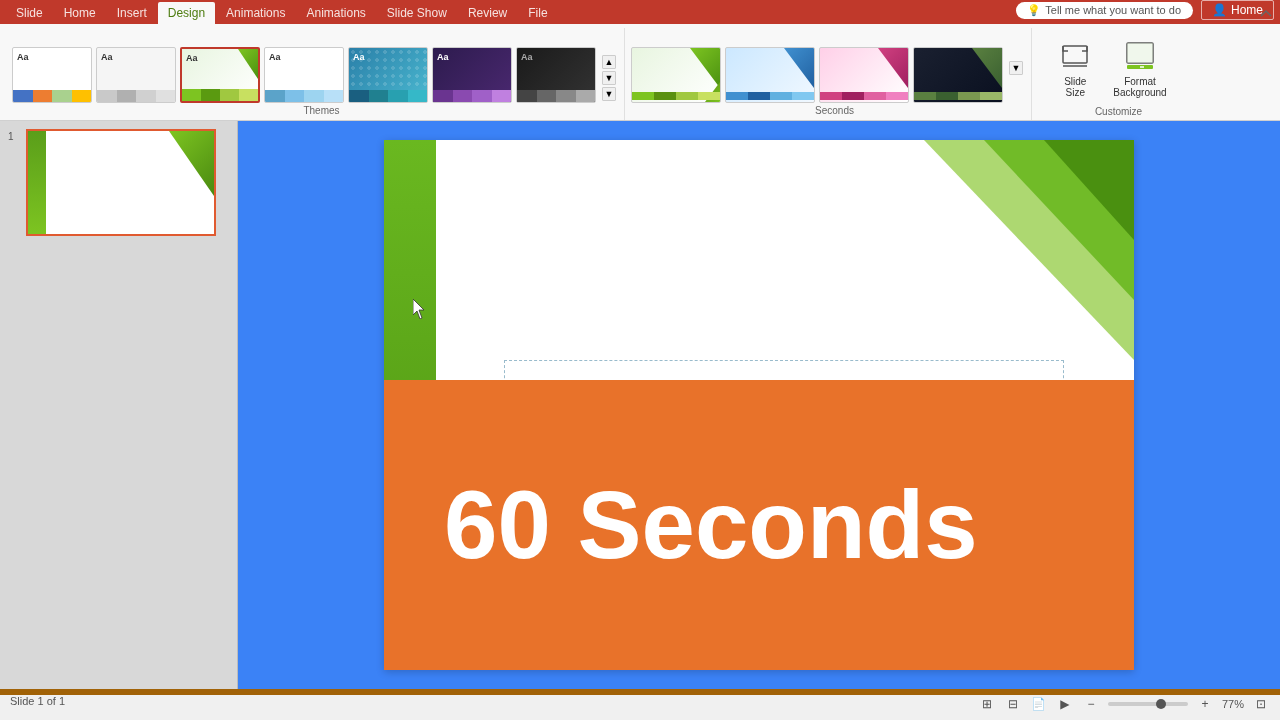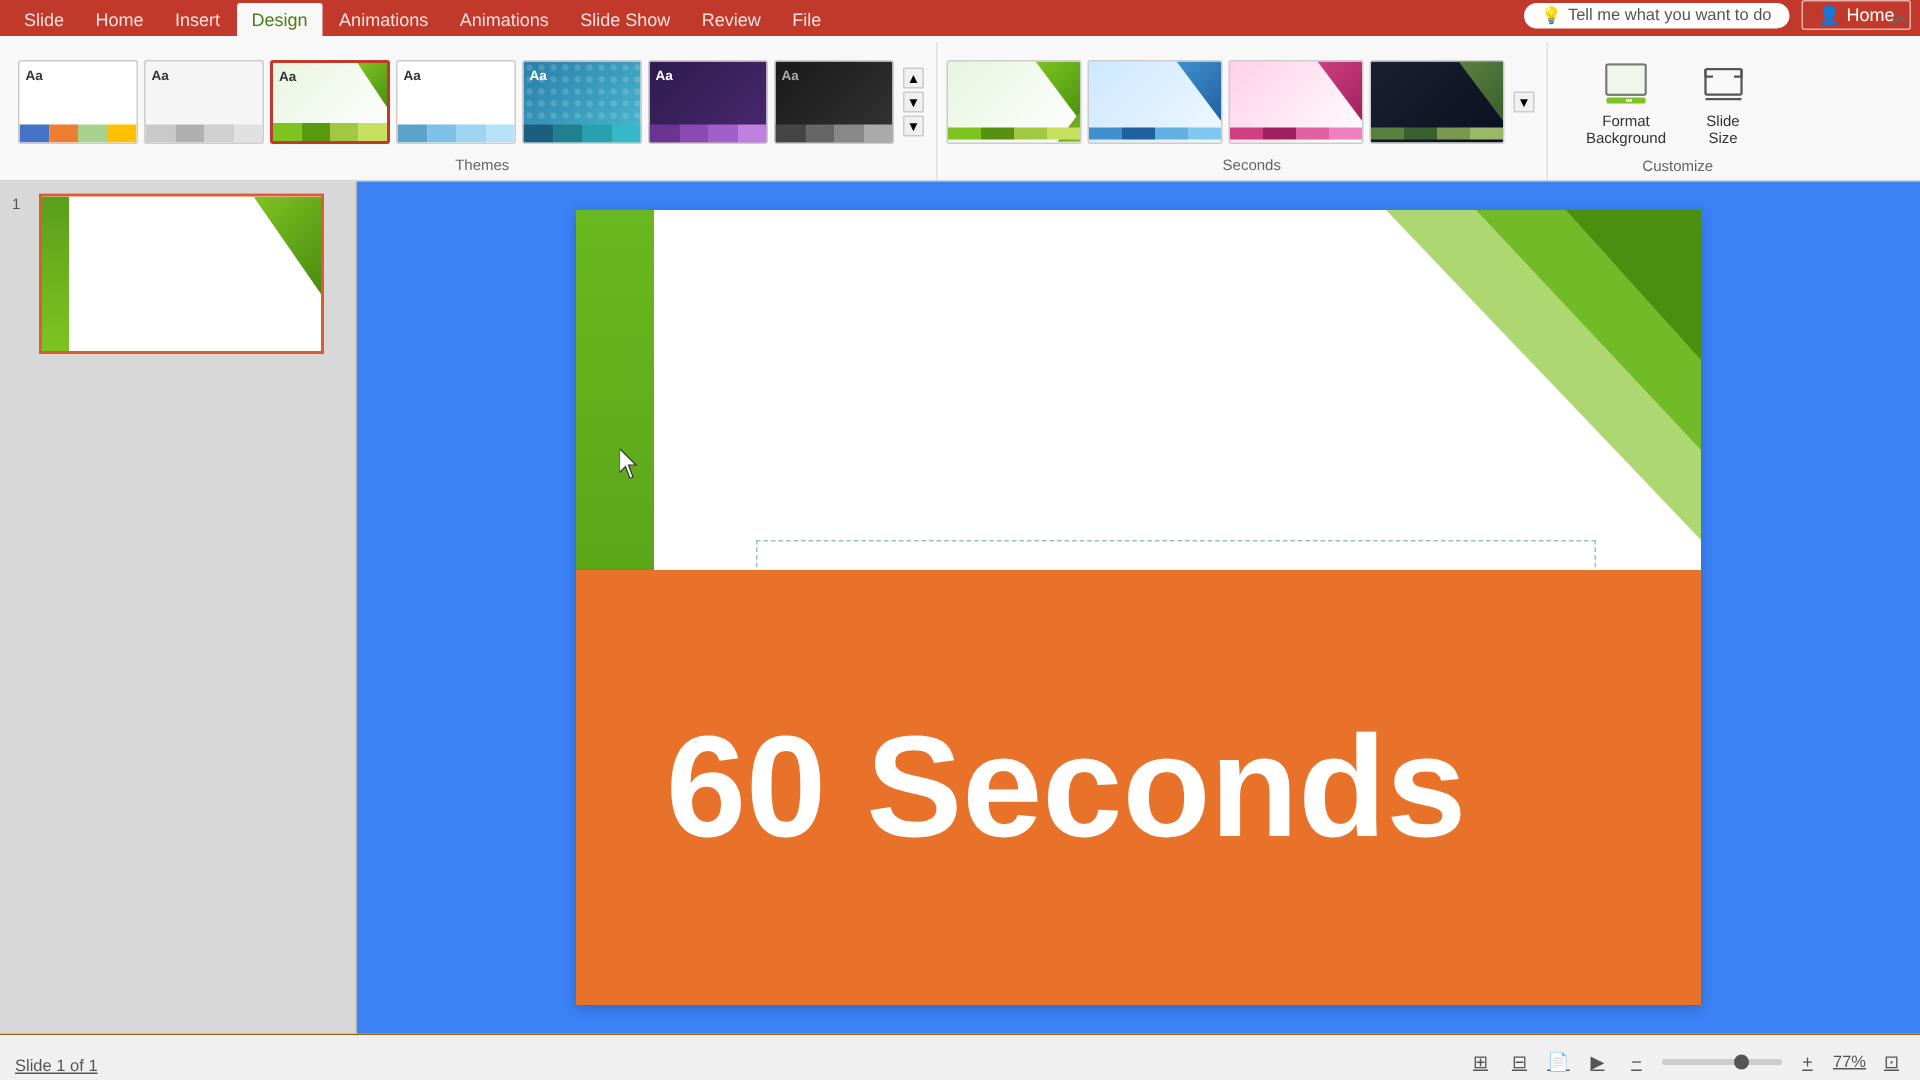--- a/index.html
+++ b/index.html
@@ -43,21 +43,21 @@
     .ribbon-group {
       display: flex;
       flex-direction: column;
       align-items: center;
       padding: 4px 6px;
       border-right: 1px solid #e0e0e0;
       position: relative;
     }
     .ribbon-group-items {
       display: flex;
-      align-items: center;
+      align-items: flex-end;
       gap: 4px;
       flex: 1;
     }
     .ribbon-group-label {
       font-size: 10px;
       color: #666;
       margin-top: 2px;
       text-align: center;
       margin-left: 13px;
     }
@@ -296,28 +296,27 @@
     .overlay-text {
       font-size: 96px;
       font-weight: bold;
       color: white;
       font-family: Arial, sans-serif;
     }
 
     
     .status-bar {
       background: #f0f0f0;
-      border-top: 1px solid #a16207;
+      border-top: 6px solid #a16207;
       height: 28px;
       display: flex;
-      align-items: flex-end;
+      align-items: flex-start;
       padding: 0 10px;
       font-size: 11px;
       color: #555;
-      text-decoration: underline;
     }
     .status-bar-right {
       margin-left: auto;
       display: flex;
       align-items: center;
       gap: 8px;
     }
     .zoom-slider {
       width: 80px;
       height: 4px;
@@ -537,41 +536,41 @@
       </div>
       <div class="ribbon-group-label" style="align-self:center;">Seconds</div>
     </div>
 
     <div class="ribbon-group" style="flex-direction:column; border-right:none; min-width:160px;">
       <div style="display:flex; gap:4px; flex:1; align-items:center;">
 
         <div class="customize-btn">
           <div class="btn-icon">
             <svg width="32" height="32" viewBox="0 0 32 32">
+              <rect x="4" y="6" width="24" height="17" rx="1" fill="none" stroke="#555" stroke-width="1.5"></rect>
+              <line x1="4" y1="26" x2="28" y2="26" stroke="#555" stroke-width="1.5"></line>
+              <polyline points="23,11 28,11 28,6" fill="none" stroke="#555" stroke-width="1.5"></polyline>
+              <polyline points="9,11 4,11 4,6" fill="none" stroke="#555" stroke-width="1.5"></polyline>
+            </svg>
+          </div>
+          <div class="btn-label" style="white-space:pre-line; font-size:10px; color:#333;">Slide
+Size</div>
+        </div>
+
+        <div class="customize-btn">
+          <div class="btn-icon">
+            <svg width="32" height="32" viewBox="0 0 32 32">
               <rect x="3" y="3" width="26" height="20" rx="1" fill="none" stroke="#555" stroke-width="1.5"></rect>
               <rect x="3" y="3" width="26" height="20" rx="1" fill="#e8f5e0" opacity="0.5"></rect>
               <rect x="3" y="25" width="26" height="4" rx="1" fill="#7dc421"></rect>
               <line x1="16" y1="27" x2="20" y2="27" stroke="white" stroke-width="1.5"></line>
             </svg>
           </div>
           <div class="btn-label" style="white-space:pre-line; font-size:10px; color:#333;">Format
 Background</div>
-        </div>
-
-        <div class="customize-btn">
-          <div class="btn-icon">
-            <svg width="32" height="32" viewBox="0 0 32 32">
-              <rect x="4" y="6" width="24" height="17" rx="1" fill="none" stroke="#555" stroke-width="1.5"></rect>
-              <line x1="4" y1="26" x2="28" y2="26" stroke="#555" stroke-width="1.5"></line>
-              <polyline points="23,11 28,11 28,6" fill="none" stroke="#555" stroke-width="1.5"></polyline>
-              <polyline points="9,11 4,11 4,6" fill="none" stroke="#555" stroke-width="1.5"></polyline>
-            </svg>
-          </div>
-          <div class="btn-label" style="white-space:pre-line; font-size:10px; color:#333;">Slide
-Size</div>
         </div>
       </div>
       <div class="ribbon-group-label" style="align-self:center;">Customize</div>
     </div>
 
     <div style="position:absolute; right:6px; top:6px;">
       <svg width="16" height="16" viewBox="0 0 16 16">
         <polyline points="3,10 8,5 13,10" fill="none" stroke="#666" stroke-width="1.5"></polyline>
       </svg>
     </div>

